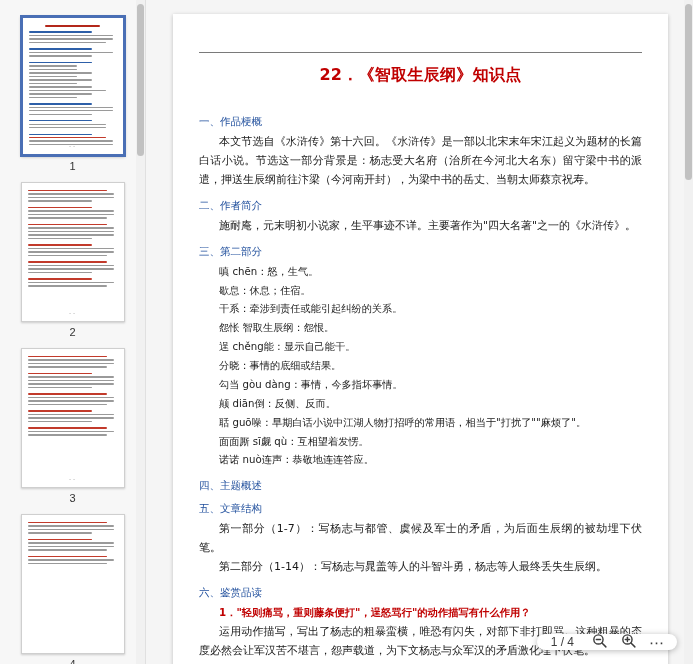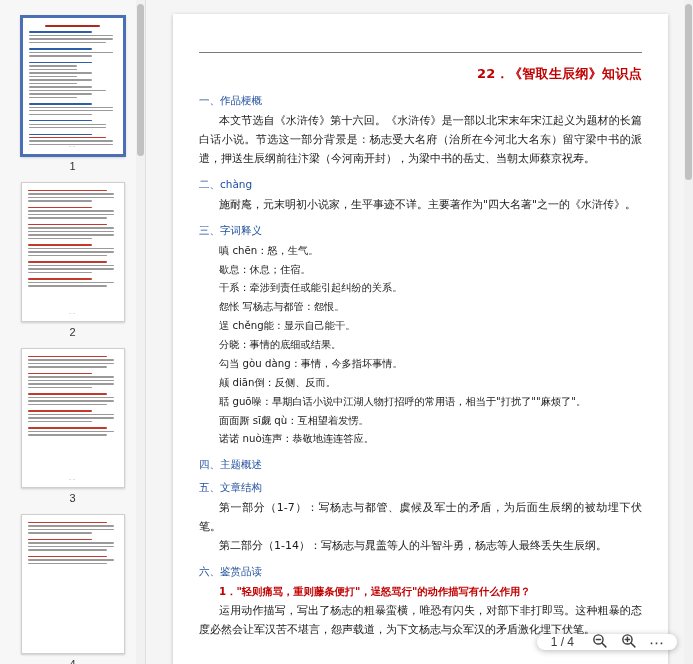--- a/index.html
+++ b/index.html
@@ -128,25 +128,25 @@
     box-shadow: 0 1px 4px rgba(0,0,0,0.22);
     box-sizing: border-box;
     padding: 20px 26px 10px 26px;
     font-family: "DejaVu Sans", "Liberation Sans", sans-serif;
   }
   .rule {
     border-top: 1px solid #7a7a7a;
     margin: 18px 0 12px 0;
   }
   .doc-title {
-    text-align: right;
+    text-align: center;
     color: #c00000;
     font-weight: bold;
-    font-size: 13px;
-    margin-bottom: 11px;
+    font-size: 16px;
+    margin-bottom: 29px;
     letter-spacing: 0.3px;
   }
   .sec-head {
     color: #1f4e9c;
     font-weight: normal;
     font-size: 10.5px;
     margin: 9px 0 4px 0;
   }
   .body-line {
     color: #1a1a1a;
@@ -362,28 +362,28 @@
 
     <div id="page">
 
       <div class="rule"></div>
 
       <div class="doc-title">22．《智取生辰纲》知识点</div>
 
       <div class="sec-head">一、作品梗概</div>
       <p class="body-line indent">本文节选自《水浒传》第十六回。《水浒传》是一部以北宋末年宋江起义为题材的长篇白话小说。节选这一部分背景是：杨志受大名府（治所在今河北大名东）留守梁中书的派遣，押送生辰纲前往汴梁（今河南开封），为梁中书的岳丈、当朝太师蔡京祝寿。</p>
 
-      <div class="sec-head">二、chàng</div>
+      <div class="sec-head">二、作者简介</div>
       <p class="body-line indent">施耐庵，元末明初小说家，生平事迹不详。主要著作为"四大名著"之一的《水浒传》。</p>
 
-      <div class="sec-head">三、字词释义</div>
+      <div class="sec-head">三、第二部分</div>
       <p class="vocab">嗔 chēn：怒，生气。</p>
       <p class="vocab">歇息：休息；住宿。</p>
       <p class="vocab">干系：牵涉到责任或能引起纠纷的关系。</p>
-      <p class="vocab">怨怅 写杨志与都管：怨恨。</p>
+      <p class="vocab">怨怅 智取生辰纲：怨恨。</p>
       <p class="vocab">逞 chěng能：显示自己能干。</p>
       <p class="vocab">分晓：事情的底细或结果。</p>
       <p class="vocab">勾当 gòu dàng：事情，今多指坏事情。</p>
       <p class="vocab">颠 diān倒：反侧、反而。</p>
       <p class="vocab">聒 guō噪：早期白话小说中江湖人物打招呼的常用语，相当于"打扰了""麻烦了"。</p>
       <p class="vocab">面面厮 sī觑 qù：互相望着发愣。</p>
       <p class="vocab">诺诺 nuò连声：恭敬地连连答应。</p>
 
       <div class="sec-head">四、主题概述</div>
 

